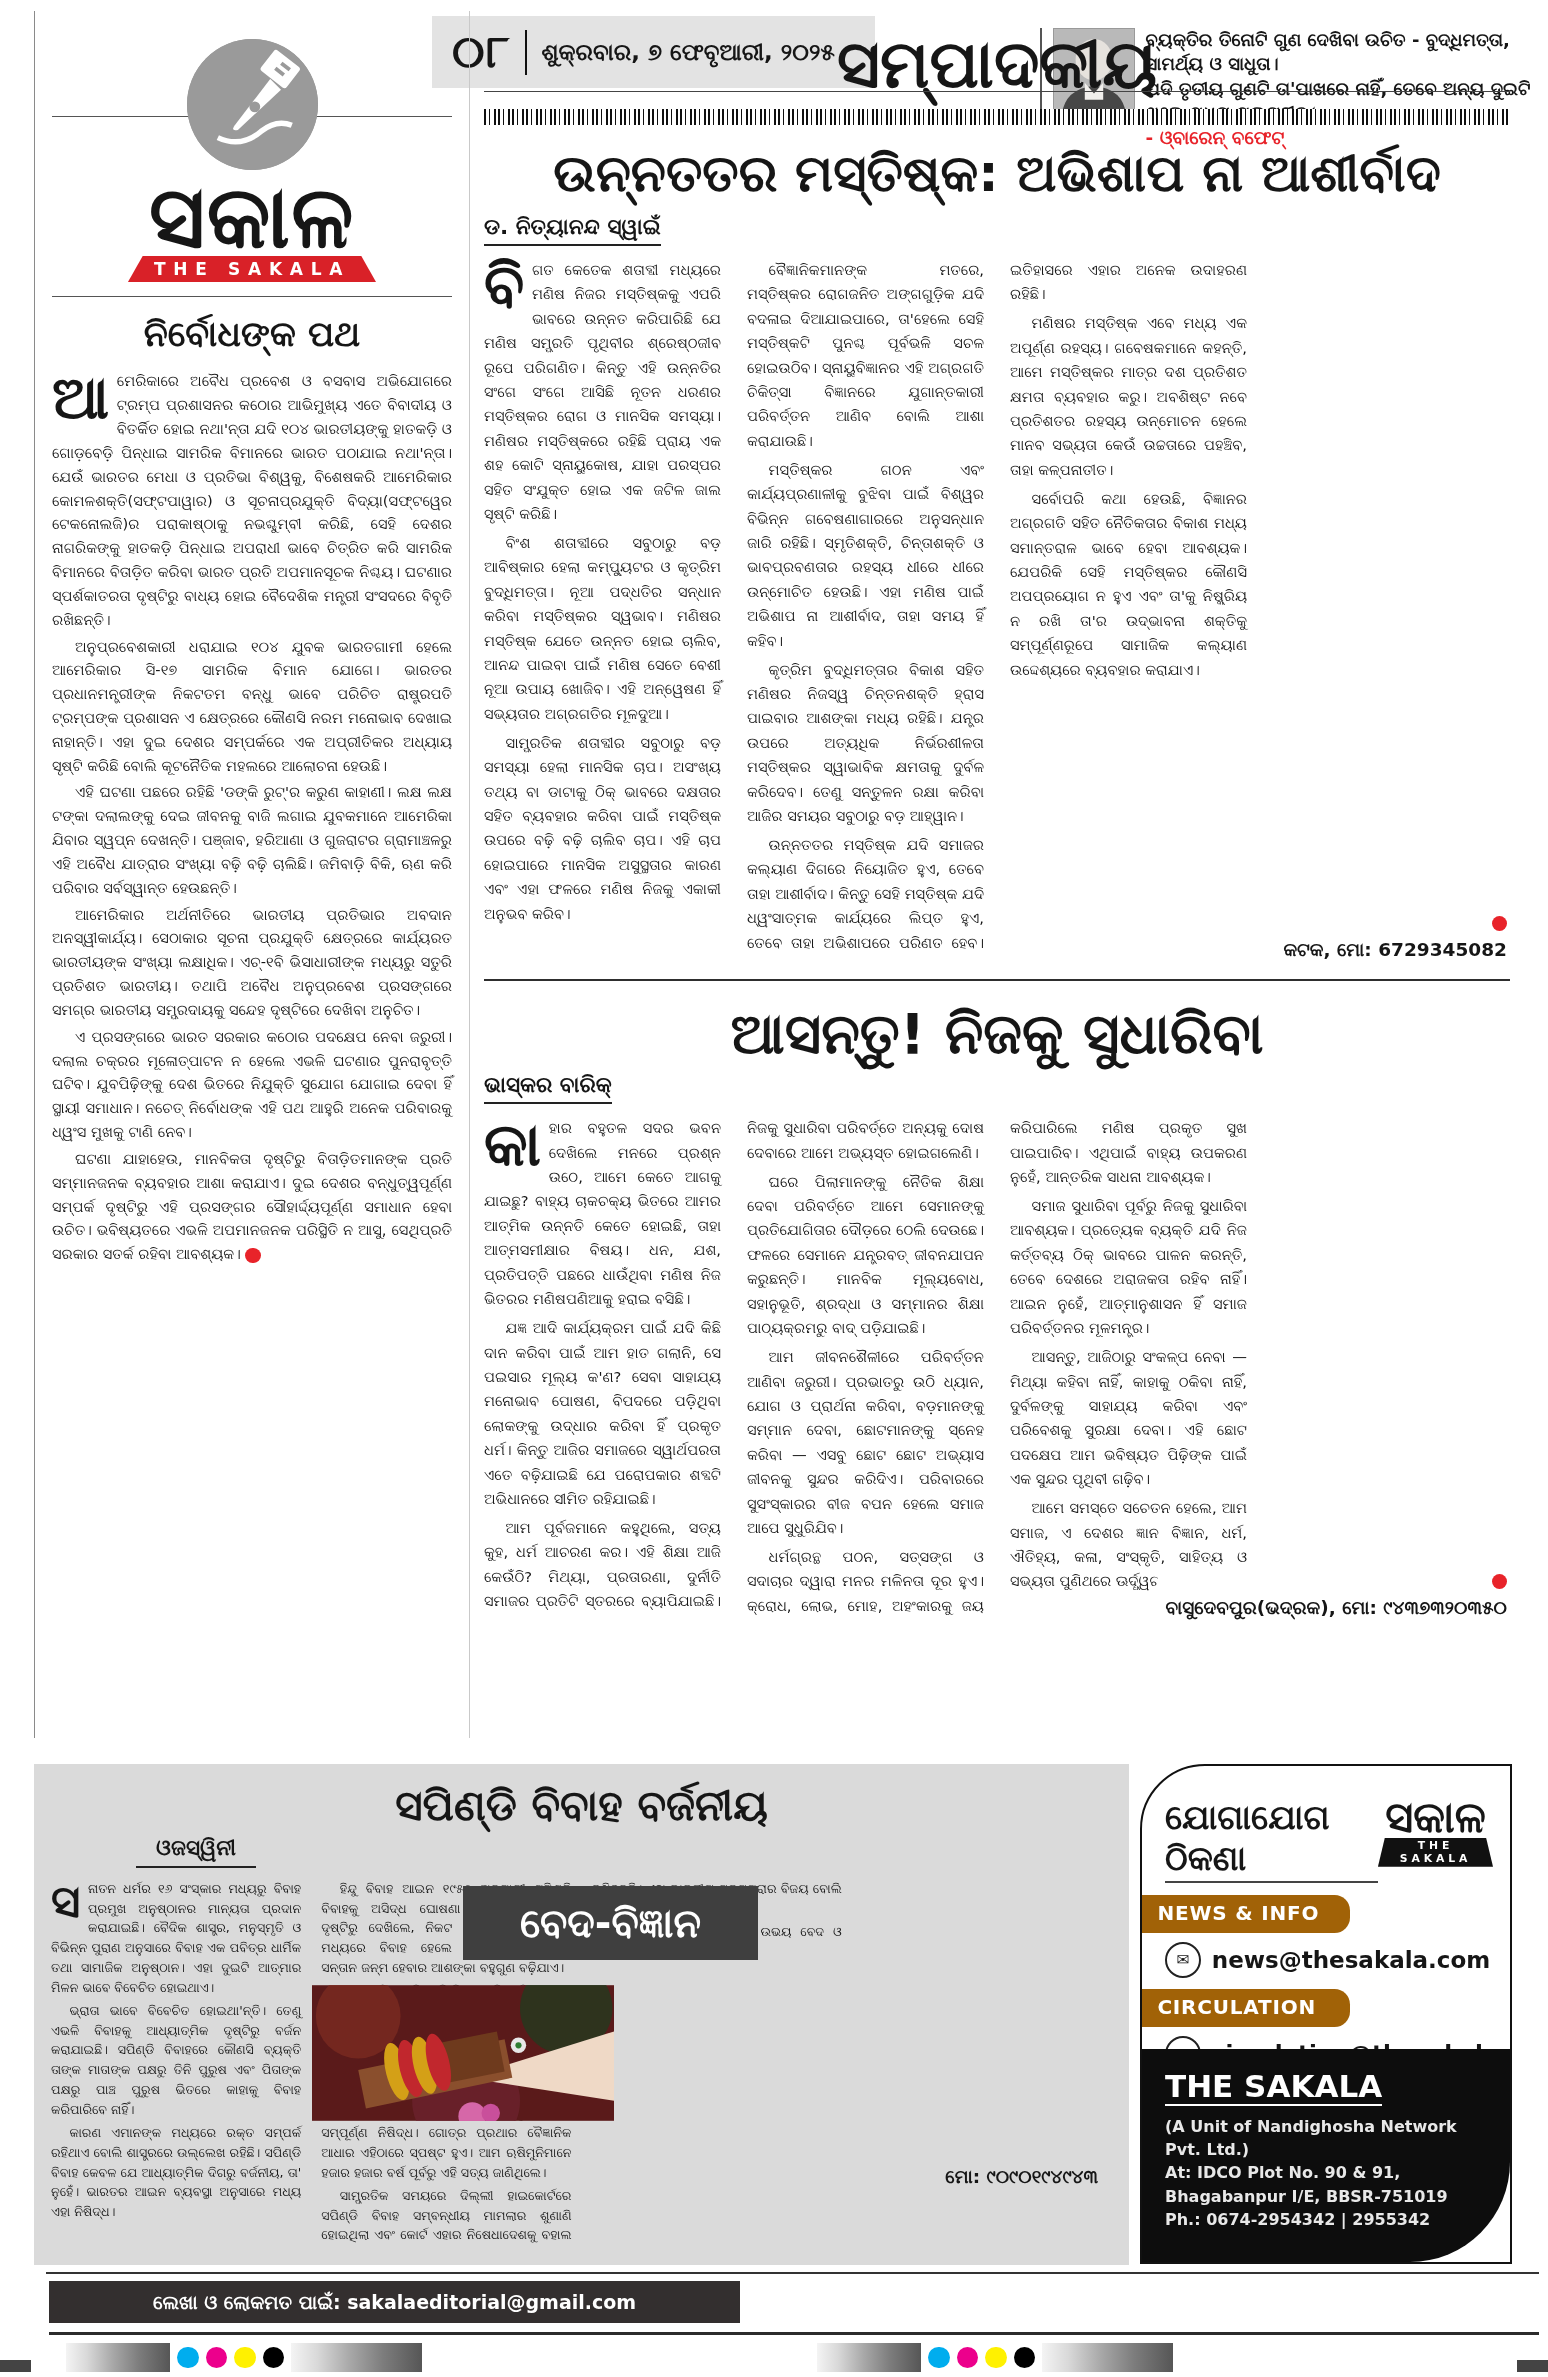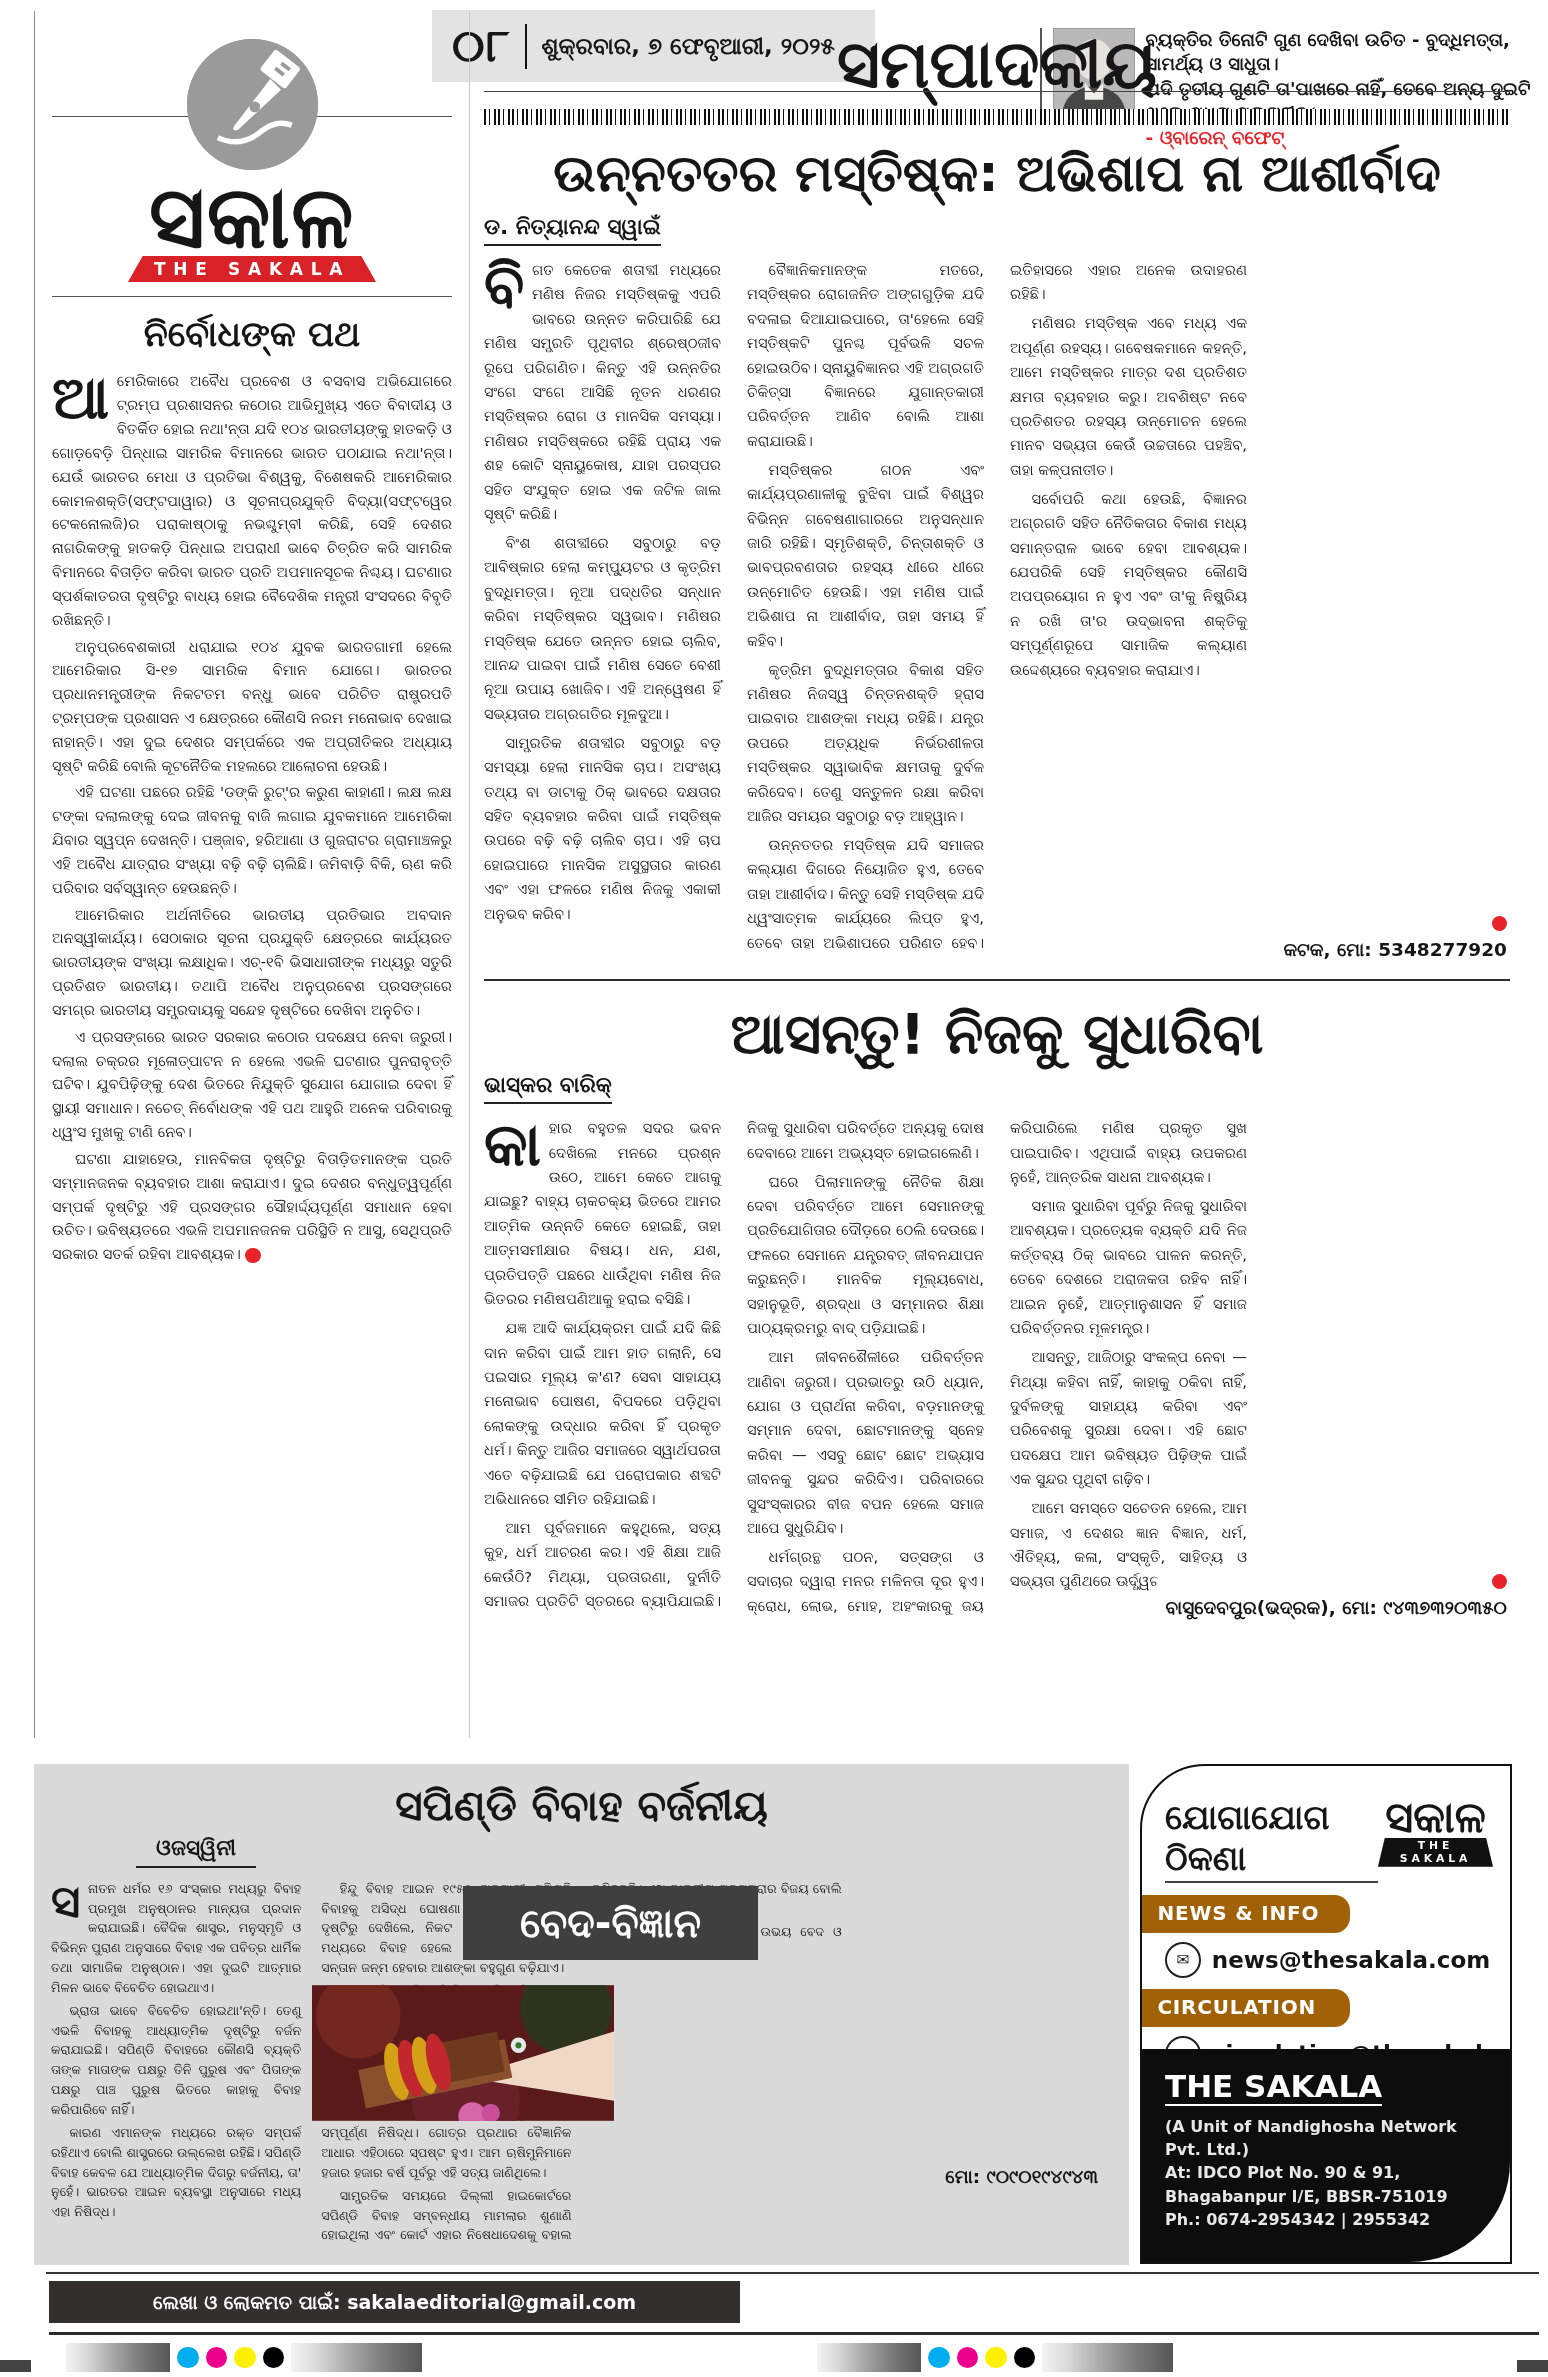--- a/index.html
+++ b/index.html
@@ -1,19 +1,19 @@
 <!DOCTYPE html>
 <html style="font-size:12.3px"><head>
 <meta charset="utf-8">
 <style>
   html,body{margin:0;padding:0;background:#888;}
   .page{position:relative;width:1548px;height:2377px;background:#fff;margin:0 auto;
         font-family:"DejaVu Sans","Liberation Sans",sans-serif;color:#161616;overflow:hidden;}
   
-  .pagenum-box{position:absolute;left:432px;top:10px;width:443px;height:72px;background:#e3e3e3;
+  .pagenum-box{position:absolute;left:432px;top:16px;width:443px;height:72px;background:#e3e3e3;
                display:flex;align-items:center;gap:14px;padding:0 20px;box-sizing:border-box;}
   .pagenum{font-size:45px;font-weight:bold;letter-spacing:1.5px;}
   .pagenum-sep{width:2.3px;height:45px;background:#111;}
   .pagedate{font-size:23px;font-weight:bold;}
   .quote-block{position:absolute;left:1040px;top:28px;width:500px;height:93px;
                border-left:2.3px solid #555;padding-left:10.8px;display:flex;gap:10.8px;box-sizing:border-box;}
   .quote-photo{width:80px;height:86px;flex:0 0 auto;border:0.8px solid #999;background:#cfcfcf;overflow:hidden;}
   .quote-lines{font-size:18px;font-weight:bold;line-height:1.35;}
   .quote-attr{color:#e8232a;font-size:18.5px;font-weight:bold;margin-top:1.5px;}
   
@@ -164,21 +164,21 @@
       <p>ବିଂଶ ଶତାବ୍ଦୀରେ ସବୁଠାରୁ ବଡ଼ ଆବିଷ୍କାର ହେଲା କମ୍ପ୍ୟୁଟର ଓ କୃତ୍ରିମ ବୁଦ୍ଧିମତ୍ତା। ନୂଆ ପଦ୍ଧତିର ସନ୍ଧାନ କରିବା ମସ୍ତିଷ୍କର ସ୍ୱଭାବ। ମଣିଷର ମସ୍ତିଷ୍କ ଯେତେ ଉନ୍ନତ ହୋଇ ଚାଲିବ, ଆନନ୍ଦ ପାଇବା ପାଇଁ ମଣିଷ ସେତେ ବେଶୀ ନୂଆ ଉପାୟ ଖୋଜିବ। ଏହି ଅନ୍ୱେଷଣ ହିଁ ସଭ୍ୟତାର ଅଗ୍ରଗତିର ମୂଳଦୁଆ।</p>
       <p>ସାମ୍ପ୍ରତିକ ଶତାବ୍ଦୀର ସବୁଠାରୁ ବଡ଼ ସମସ୍ୟା ହେଲା ମାନସିକ ଚାପ। ଅସଂଖ୍ୟ ତଥ୍ୟ ବା ଡାଟାକୁ ଠିକ୍ ଭାବରେ ଦକ୍ଷତାର ସହିତ ବ୍ୟବହାର କରିବା ପାଇଁ ମସ୍ତିଷ୍କ ଉପରେ ବଢ଼ି ବଢ଼ି ଚାଲିବ ଚାପ। ଏହି ଚାପ ହୋଇପାରେ ମାନସିକ ଅସୁସ୍ଥତାର କାରଣ ଏବଂ ଏହା ଫଳରେ ମଣିଷ ନିଜକୁ ଏକାକୀ ଅନୁଭବ କରିବ।</p>
       <p>ବୈଜ୍ଞାନିକମାନଙ୍କ ମତରେ, ମସ୍ତିଷ୍କର ରୋଗଜନିତ ଅଙ୍ଗଗୁଡ଼ିକ ଯଦି ବଦଳାଇ ଦିଆଯାଇପାରେ, ତା'ହେଲେ ସେହି ମସ୍ତିଷ୍କଟି ପୁନଶ୍ଚ ପୂର୍ବଭଳି ସଚଳ ହୋଇଉଠିବ। ସ୍ନାୟୁବିଜ୍ଞାନର ଏହି ଅଗ୍ରଗତି ଚିକିତ୍ସା ବିଜ୍ଞାନରେ ଯୁଗାନ୍ତକାରୀ ପରିବର୍ତ୍ତନ ଆଣିବ ବୋଲି ଆଶା କରାଯାଉଛି।</p>
       <p>ମସ୍ତିଷ୍କର ଗଠନ ଏବଂ କାର୍ଯ୍ୟପ୍ରଣାଳୀକୁ ବୁଝିବା ପାଇଁ ବିଶ୍ୱର ବିଭିନ୍ନ ଗବେଷଣାଗାରରେ ଅନୁସନ୍ଧାନ ଜାରି ରହିଛି। ସ୍ମୃତିଶକ୍ତି, ଚିନ୍ତାଶକ୍ତି ଓ ଭାବପ୍ରବଣତାର ରହସ୍ୟ ଧୀରେ ଧୀରେ ଉନ୍ମୋଚିତ ହେଉଛି। ଏହା ମଣିଷ ପାଇଁ ଅଭିଶାପ ନା ଆଶୀର୍ବାଦ, ତାହା ସମୟ ହିଁ କହିବ।</p>
       <p>କୃତ୍ରିମ ବୁଦ୍ଧିମତ୍ତାର ବିକାଶ ସହିତ ମଣିଷର ନିଜସ୍ୱ ଚିନ୍ତନଶକ୍ତି ହ୍ରାସ ପାଇବାର ଆଶଙ୍କା ମଧ୍ୟ ରହିଛି। ଯନ୍ତ୍ର ଉପରେ ଅତ୍ୟଧିକ ନିର୍ଭରଶୀଳତା ମସ୍ତିଷ୍କର ସ୍ୱାଭାବିକ କ୍ଷମତାକୁ ଦୁର୍ବଳ କରିଦେବ। ତେଣୁ ସନ୍ତୁଳନ ରକ୍ଷା କରିବା ଆଜିର ସମୟର ସବୁଠାରୁ ବଡ଼ ଆହ୍ୱାନ।</p>
       <p>ଉନ୍ନତତର ମସ୍ତିଷ୍କ ଯଦି ସମାଜର କଲ୍ୟାଣ ଦିଗରେ ନିୟୋଜିତ ହୁଏ, ତେବେ ତାହା ଆଶୀର୍ବାଦ। କିନ୍ତୁ ସେହି ମସ୍ତିଷ୍କ ଯଦି ଧ୍ୱଂସାତ୍ମକ କାର୍ଯ୍ୟରେ ଲିପ୍ତ ହୁଏ, ତେବେ ତାହା ଅଭିଶାପରେ ପରିଣତ ହେବ। ଇତିହାସରେ ଏହାର ଅନେକ ଉଦାହରଣ ରହିଛି।</p>
       <p>ମଣିଷର ମସ୍ତିଷ୍କ ଏବେ ମଧ୍ୟ ଏକ ଅପୂର୍ଣ୍ଣ ରହସ୍ୟ। ଗବେଷକମାନେ କହନ୍ତି, ଆମେ ମସ୍ତିଷ୍କର ମାତ୍ର ଦଶ ପ୍ରତିଶତ କ୍ଷମତା ବ୍ୟବହାର କରୁ। ଅବଶିଷ୍ଟ ନବେ ପ୍ରତିଶତର ରହସ୍ୟ ଉନ୍ମୋଚନ ହେଲେ ମାନବ ସଭ୍ୟତା କେଉଁ ଉଚ୍ଚତାରେ ପହଞ୍ଚିବ, ତାହା କଳ୍ପନାତୀତ।</p>
       <p>ସର୍ବୋପରି କଥା ହେଉଛି, ବିଜ୍ଞାନର ଅଗ୍ରଗତି ସହିତ ନୈତିକତାର ବିକାଶ ମଧ୍ୟ ସମାନ୍ତରାଳ ଭାବେ ହେବା ଆବଶ୍ୟକ। ଯେପରିକି ସେହି ମସ୍ତିଷ୍କର କୌଣସି ଅପପ୍ରୟୋଗ ନ ହୁଏ ଏବଂ ତା'କୁ ନିଷ୍କ୍ରିୟ ନ ରଖି ତା'ର ଉଦ୍ଭାବନା ଶକ୍ତିକୁ ସମ୍ପୂର୍ଣ୍ଣରୂପେ ସାମାଜିକ କଲ୍ୟାଣ ଉଦ୍ଦେଶ୍ୟରେ ବ୍ୟବହାର କରାଯାଏ।</p>
       <div class="endblock">
         <span class="enddot"></span>
-        <div class="signoff">କଟକ, ମୋ: 5348277920</div>
+        <div class="signoff">କଟକ, ମୋ: 6729345082</div>
       </div>
     </div>
 
     <div class="art2-sep"></div>
     <h2 class="art2-title">ଆସନ୍ତୁ! ନିଜକୁ ସୁଧାରିବା</h2>
     <div><span class="byline">ଭାସ୍କର ବାରିକ୍</span></div>
 
     <div class="cols4 art2-body">
       <p class="first"><span class="dropcap">କା</span><span>ହାର ବହୁତଳ ସଦର ଭବନ ଦେଖିଲେ ମନରେ ପ୍ରଶ୍ନ ଉଠେ, ଆମେ କେତେ ଆଗକୁ ଯାଇଛୁ? ବାହ୍ୟ ଚାକଚକ୍ୟ ଭିତରେ ଆମର ଆତ୍ମିକ ଉନ୍ନତି କେତେ ହୋଇଛି, ତାହା ଆତ୍ମସମୀକ୍ଷାର ବିଷୟ। ଧନ, ଯଶ, ପ୍ରତିପତ୍ତି ପଛରେ ଧାଉଁଥିବା ମଣିଷ ନିଜ ଭିତରର ମଣିଷପଣିଆକୁ ହରାଇ ବସିଛି।</span></p>
       <p>ଯଜ୍ଞ ଆଦି କାର୍ଯ୍ୟକ୍ରମ ପାଇଁ ଯଦି କିଛି ଦାନ କରିବା ପାଇଁ ଆମ ହାତ ଗଲାନି, ସେ ପଇସାର ମୂଲ୍ୟ କ'ଣ? ସେବା ସାହାଯ୍ୟ ମନୋଭାବ ପୋଷଣ, ବିପଦରେ ପଡ଼ିଥିବା ଲୋକଙ୍କୁ ଉଦ୍ଧାର କରିବା ହିଁ ପ୍ରକୃତ ଧର୍ମ। କିନ୍ତୁ ଆଜିର ସମାଜରେ ସ୍ୱାର୍ଥପରତା ଏତେ ବଢ଼ିଯାଇଛି ଯେ ପରୋପକାର ଶବ୍ଦଟି ଅଭିଧାନରେ ସୀମିତ ରହିଯାଇଛି।</p>

